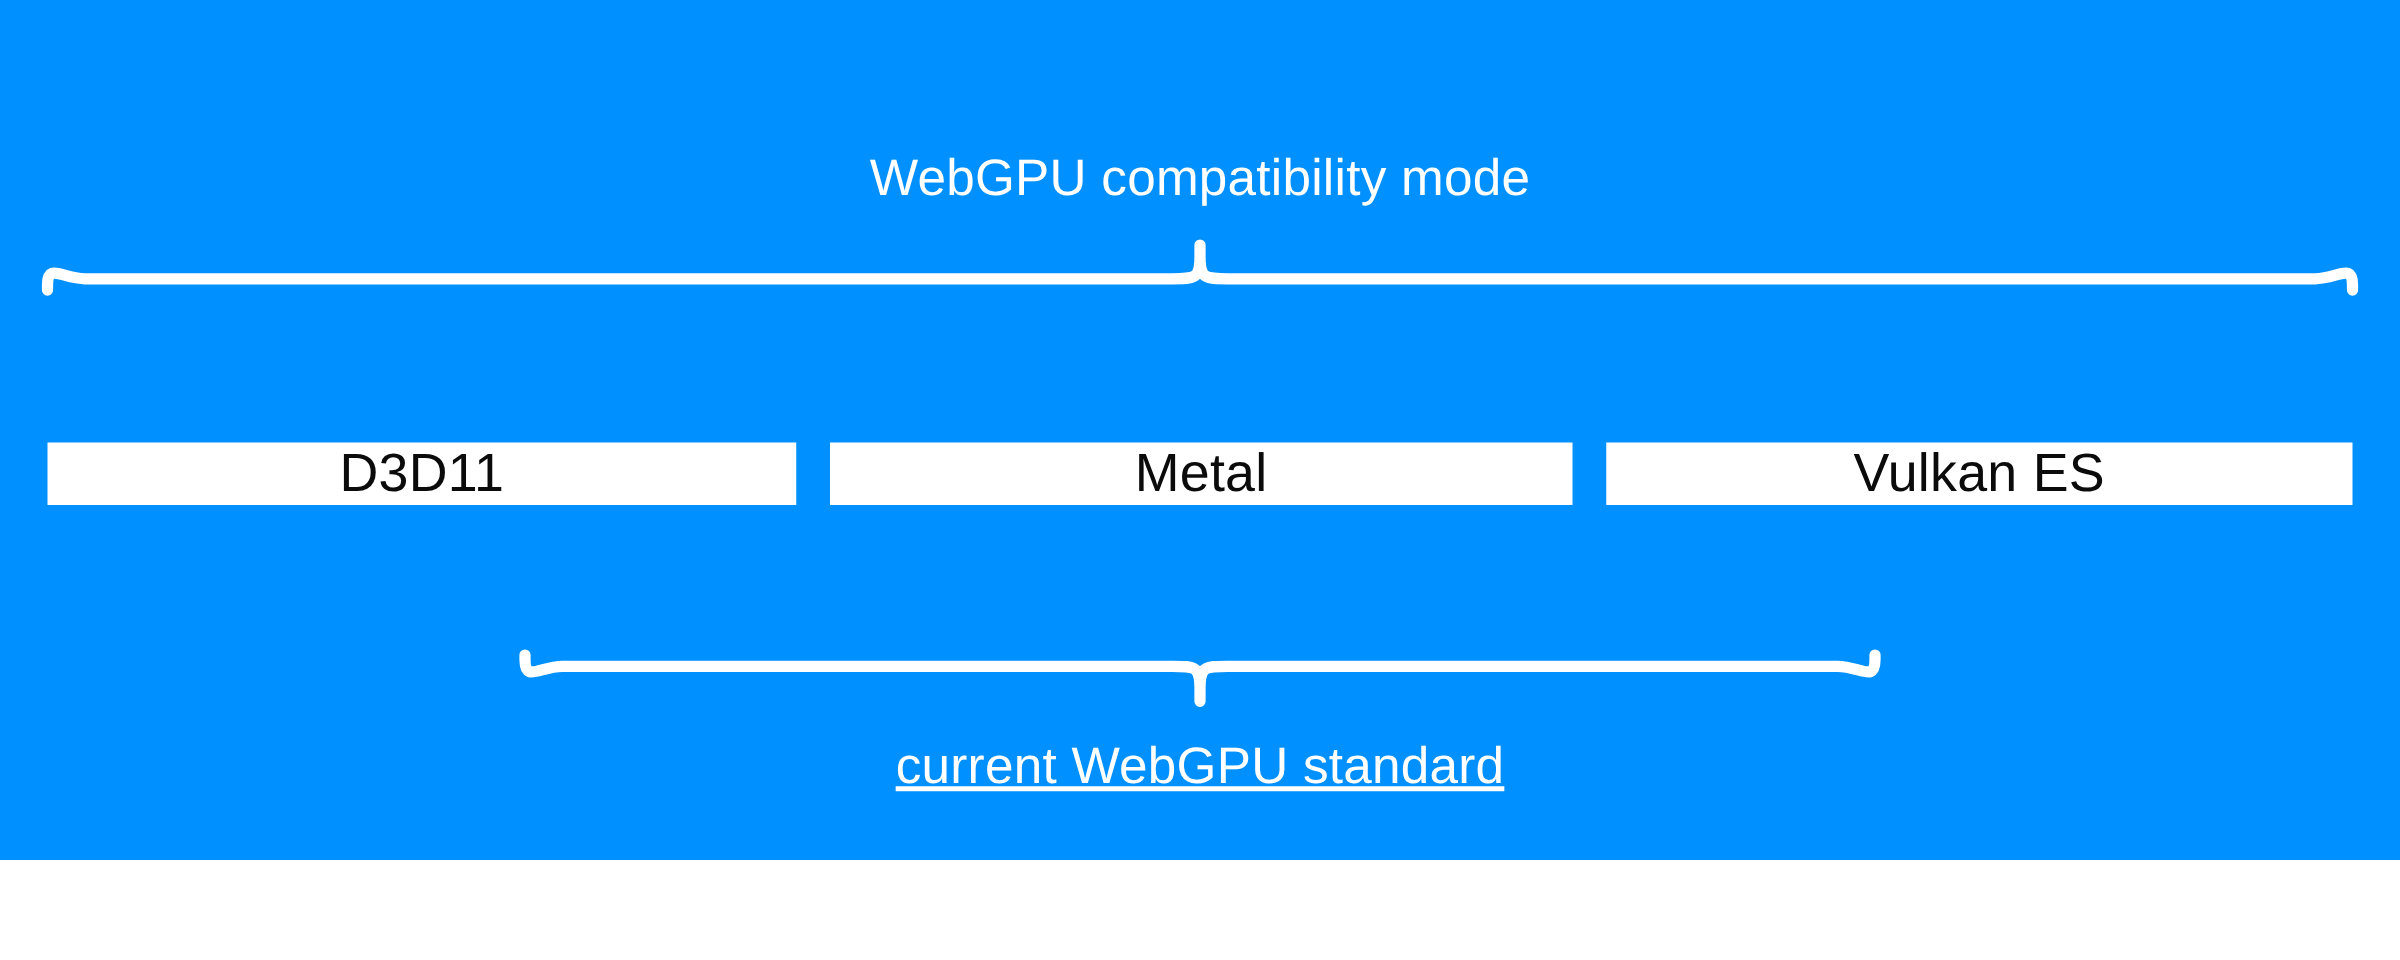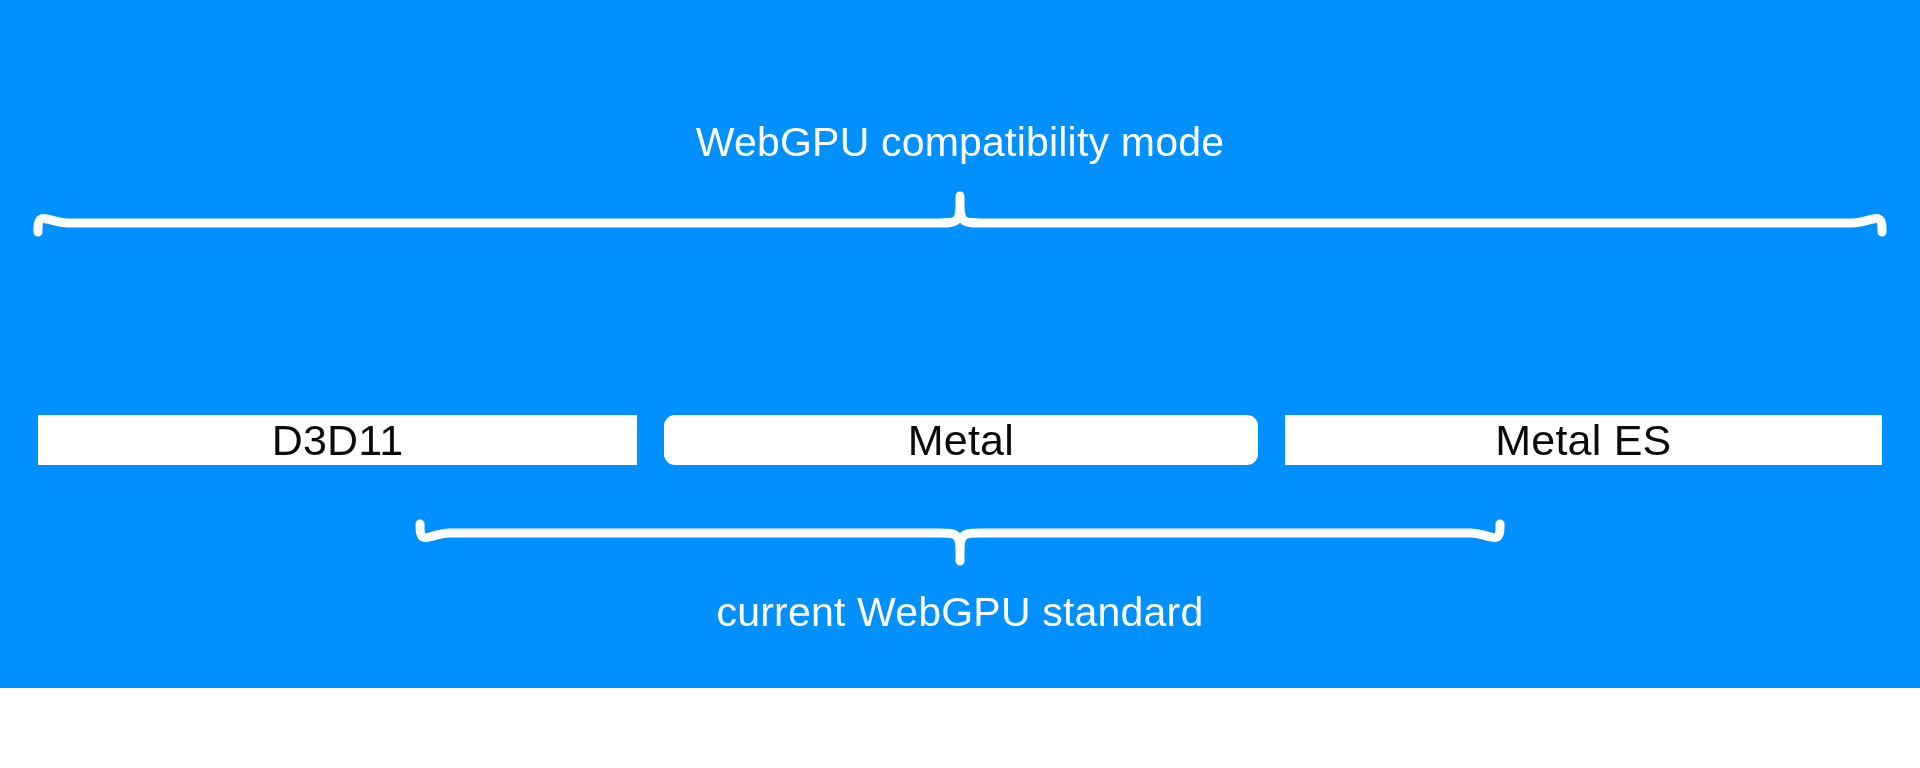--- a/index.html
+++ b/index.html
@@ -32,20 +32,21 @@
   }
   #top-label {
     top: 113px;
     font-size: 41px;
     line-height: 58px;
   }
   #bottom-label {
     top: 583px;
     font-size: 41px;
     line-height: 58px;
+    text-decoration: underline;
   }
 
   
   .brace-svg {
     position: absolute;
     display: block;
   }
   #top-brace-svg {
     left: 30px;
     top: 186px;
@@ -64,41 +65,41 @@
 
   
   #api-row {
     position: absolute;
     left: 38px;
     top: 293px;
     width: 1844px;
     height: 172px;
     display: flex;
     flex-direction: row;
-    align-items: flex-end;
+    align-items: center;
     gap: 27px;
   }
   .api-box {
     background: #ffffff;
     display: flex;
     align-items: center;
     justify-content: center;
     box-sizing: border-box;
   }
   .api-box-label {
     color: #0b0b0b;
     font-size: 43px;
     line-height: 50px;
     font-weight: 400;
     letter-spacing: 0.2px;
     white-space: nowrap;
   }
   .flex-348 { flex: 348 0 0; }
   .flex-346 { flex: 346 0 0; }
-  .flex-345 { flex: 345 0 0; border-radius: 11px; }
+  .flex-345 { flex: 345 0 0; }
   .flex-347 { flex: 347 0 0; }
 </style>
 </head>
 <body>
 
 <div id="diagram">
 
   <div class="brace-label" id="top-label">WebGPU compatibility mode</div>
 
   <svg class="brace-svg" id="top-brace-svg" width="1860" height="56" viewBox="0 0 1860 56" aria-hidden="true">
@@ -116,21 +117,21 @@
   </svg>
 
   <div id="api-row">
     <div class="api-box flex-348">
       <span class="api-box-label">D3D11</span>
     </div>
     <div class="api-box flex-345">
       <span class="api-box-label">Metal</span>
     </div>
     <div class="api-box flex-347">
-      <span class="api-box-label">Metal ES</span>
+      <span class="api-box-label">Vulkan ES</span>
     </div>
   </div>
 
   <svg class="brace-svg" id="bottom-brace-svg" width="1096" height="56" viewBox="0 0 1096 56" aria-hidden="true">
     <path class="brace-path" d="M 8 8
              L 8 12
              C 8 30, 20 17, 38 17
              L 526 17
              C 544 17, 548 17, 548 35
              L 548 45

